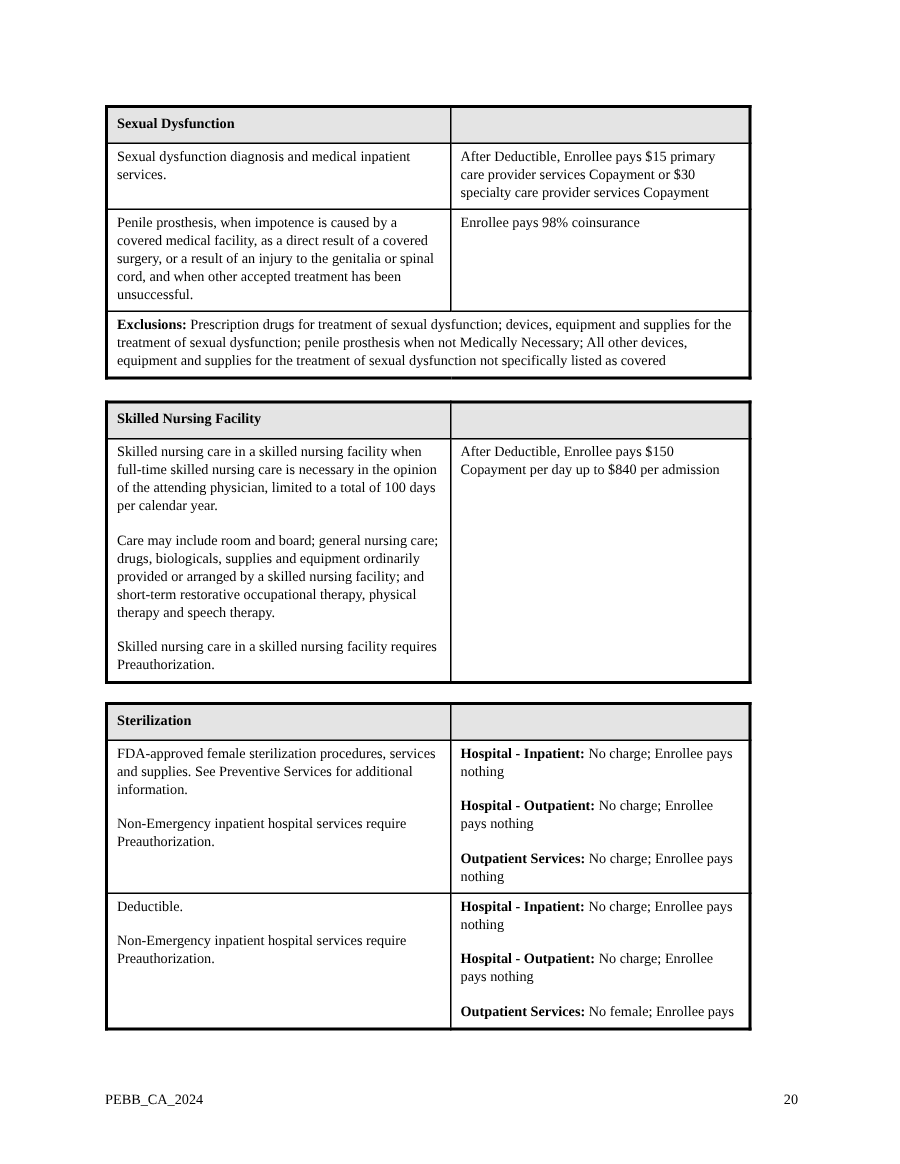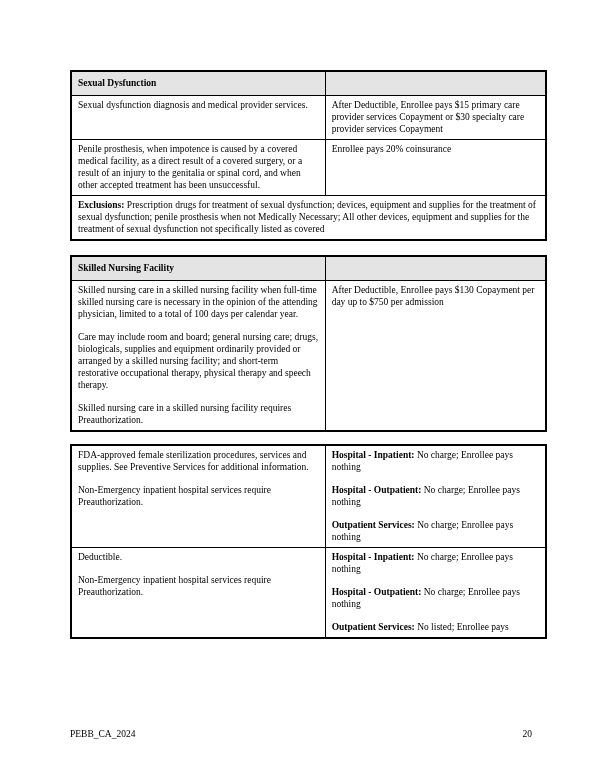--- a/index.html
+++ b/index.html
@@ -1,21 +1,21 @@
 <!DOCTYPE html>
 <html><head>
 <meta charset="utf-8">
 <style>
   html,body{margin:0;padding:0;}
   body{
     width:600px;height:776px;background:#ffffff;color:#000;
     font-family:"Liberation Serif", serif;position:relative;overflow:hidden;
   }
   .page{position:absolute;inset:0;background:#ffffff;}
-  .content{position:absolute;left:70px;top:70px;width:477px;border-radius:26px;}
+  .content{position:absolute;left:70px;top:70px;width:431px;border-radius:26px;}
   table.tbl{
     width:100%;border-collapse:collapse;border:2px solid #000;
     table-layout:fixed;margin:0 0 14px 0;
   }
   table.tbl.t2{margin-bottom:12px;}
   table.tbl.t3{margin-bottom:0;}
   col.cL{width:53.5%;}
   col.cR{width:46.5%;}
   td{
     border:1px solid #000;vertical-align:top;
@@ -43,32 +43,32 @@
         </colgroup>
       <tbody>
         <tr class="hdr">
           <td>
             <span class="b">Sexual Dysfunction</span>
           </td>
           <td></td>
         </tr>
         <tr>
           <td>
-            <p class="para">Sexual dysfunction diagnosis and medical provider services.</p>
+            <p class="para">Sexual dysfunction diagnosis and medical inpatient services.</p>
           </td>
           <td>
             <p class="para">After Deductible, Enrollee pays $15 primary care provider services Copayment or $30 specialty care provider services Copayment</p>
           </td>
         </tr>
         <tr>
           <td>
             <p class="para">Penile prosthesis, when impotence is caused by a covered medical facility, as a direct result of a covered surgery, or a result of an injury to the genitalia or spinal cord, and when other accepted treatment has been unsuccessful.</p>
           </td>
           <td>
-            <p class="para">Enrollee pays 20% coinsurance</p>
+            <p class="para">Enrollee pays 98% coinsurance</p>
           </td>
         </tr>
         <tr>
           <td colspan="2">
             <p class="para"><span class="b">Exclusions:</span><span> Prescription drugs for treatment of sexual dysfunction; devices, equipment and supplies for the treatment of sexual dysfunction; penile prosthesis when not Medically Necessary; All other devices, equipment and supplies for the treatment of sexual dysfunction not specifically listed as covered</span></p>
           </td>
         </tr>
       </tbody>
     </table>
 
@@ -84,52 +84,58 @@
           </td>
           <td></td>
         </tr>
         <tr>
           <td>
             <p class="para">Skilled nursing care in a skilled nursing facility when full-time skilled nursing care is necessary in the opinion of the attending physician, limited to a total of 100 days per calendar year.</p>
             <p class="para">Care may include room and board; general nursing care; drugs, biologicals, supplies and equipment ordinarily provided or arranged by a skilled nursing facility; and short-term restorative occupational therapy, physical therapy and speech therapy.</p>
             <p class="para">Skilled nursing care in a skilled nursing facility requires Preauthorization.</p>
           </td>
           <td>
-            <p class="para">After Deductible, Enrollee pays $130 Copayment per day up to $750 per admission</p>
+            <p class="para">After Deductible, Enrollee pays $150 Copayment per day up to $840 per admission</p>
           </td>
         </tr>
       </tbody>
     </table>
 
     <table class="tbl t3">
       <colgroup>
           <col class="cL">
           <col class="cR">
         </colgroup>
       <tbody>
+        <tr class="hdr">
+          <td>
+            <span class="b">Sterilization</span>
+          </td>
+          <td></td>
+        </tr>
         <tr>
           <td>
             <p class="para">FDA-approved female sterilization procedures, services and supplies. See Preventive Services for additional information.</p>
             <p class="para">Non-Emergency inpatient hospital services require Preauthorization.</p>
           </td>
           <td>
             <p class="para"><span class="b">Hospital - Inpatient:</span><span> No charge; Enrollee pays nothing</span></p>
             <p class="para"><span class="b">Hospital - Outpatient:</span><span> No charge; Enrollee pays nothing</span></p>
             <p class="para"><span class="b">Outpatient Services:</span><span> No charge; Enrollee pays nothing</span></p>
           </td>
         </tr>
         <tr>
           <td>
             <p class="para">Deductible.</p>
             <p class="para">Non-Emergency inpatient hospital services require Preauthorization.</p>
           </td>
           <td>
             <p class="para"><span class="b">Hospital - Inpatient:</span><span> No charge; Enrollee pays nothing</span></p>
             <p class="para"><span class="b">Hospital - Outpatient:</span><span> No charge; Enrollee pays nothing</span></p>
-            <p class="para"><span class="b">Outpatient Services:</span><span> No listed; Enrollee pays</span></p>
+            <p class="para"><span class="b">Outpatient Services:</span><span> No female; Enrollee pays</span></p>
           </td>
         </tr>
       </tbody>
     </table>
 
   </div>
 
   <div class="footer">
     <span>PEBB_CA_2024</span>
     <span>20</span>

